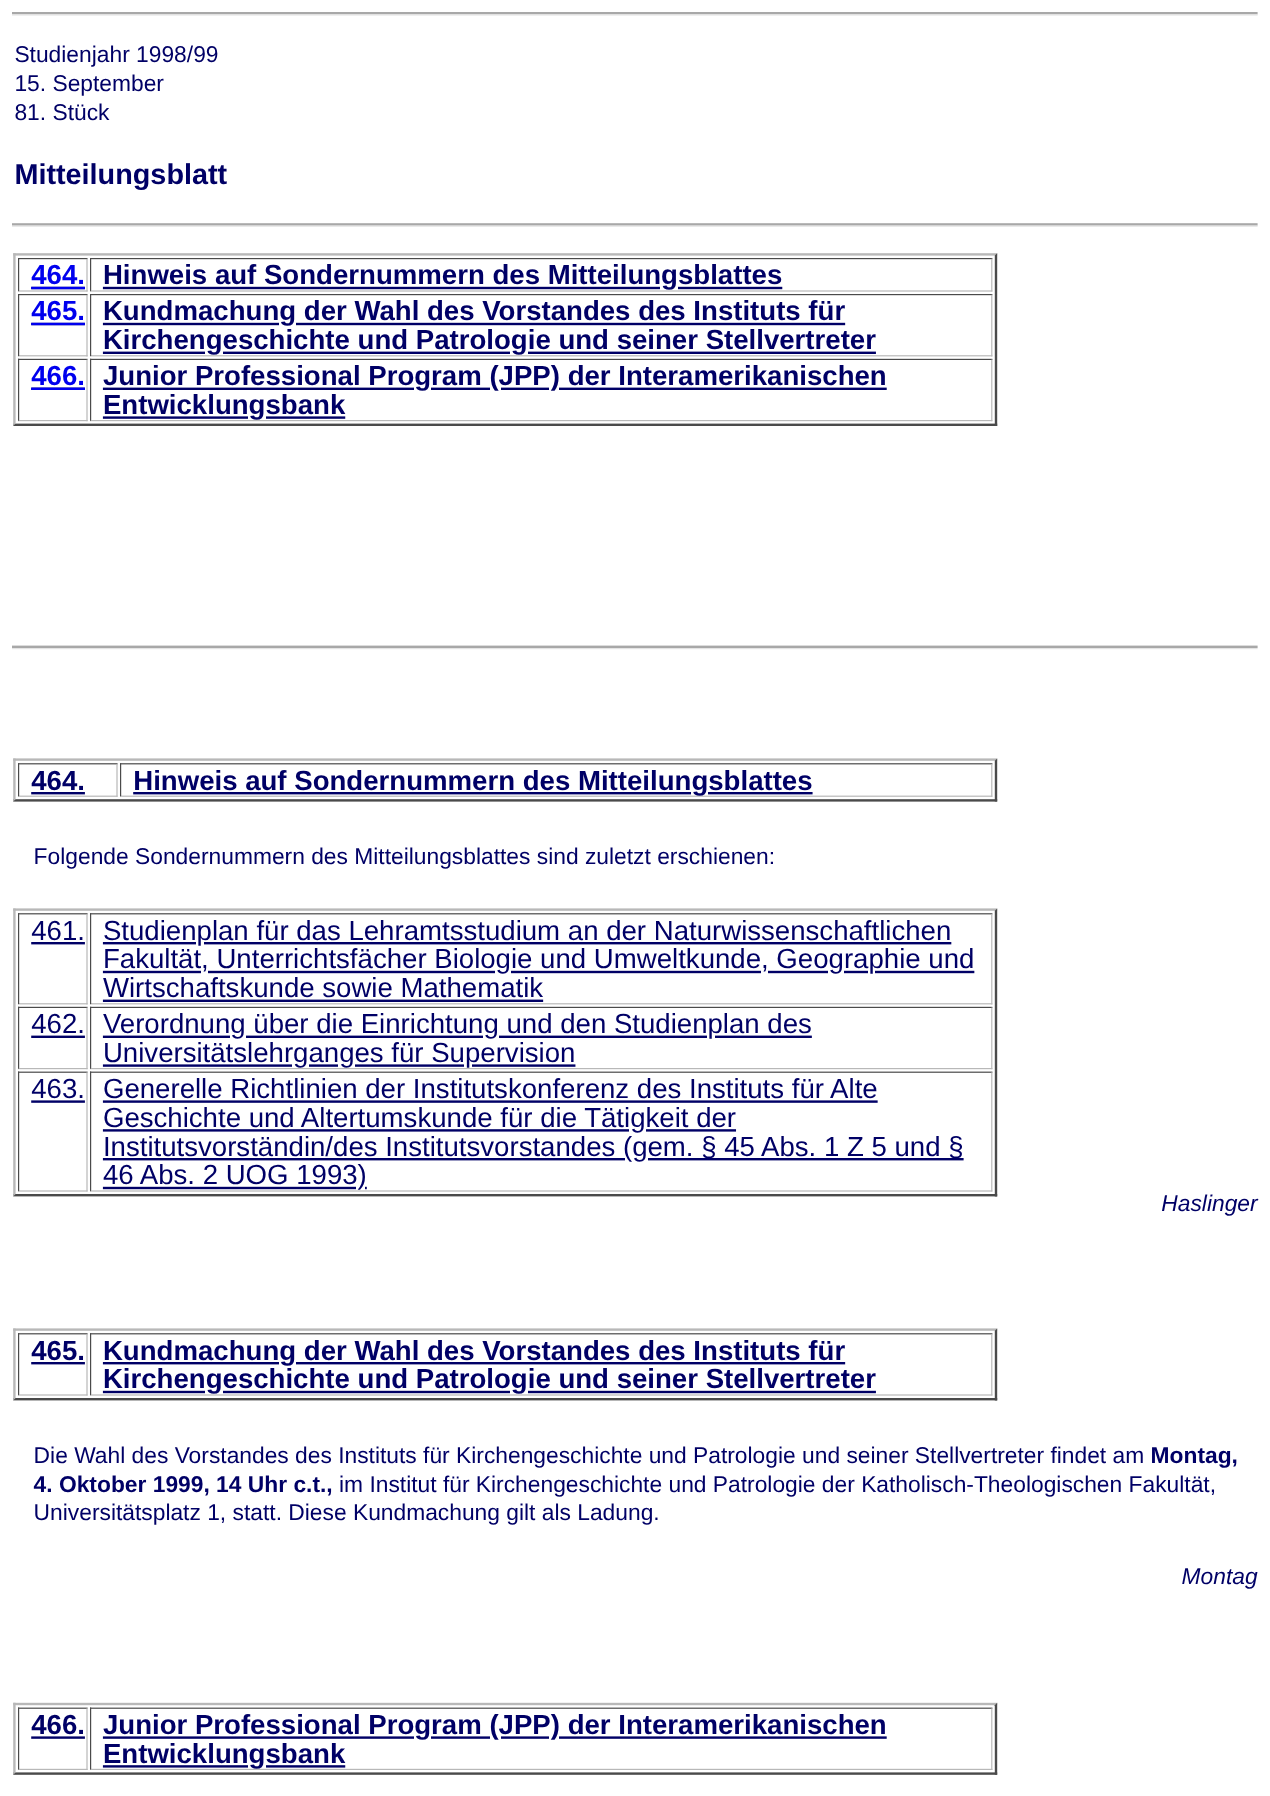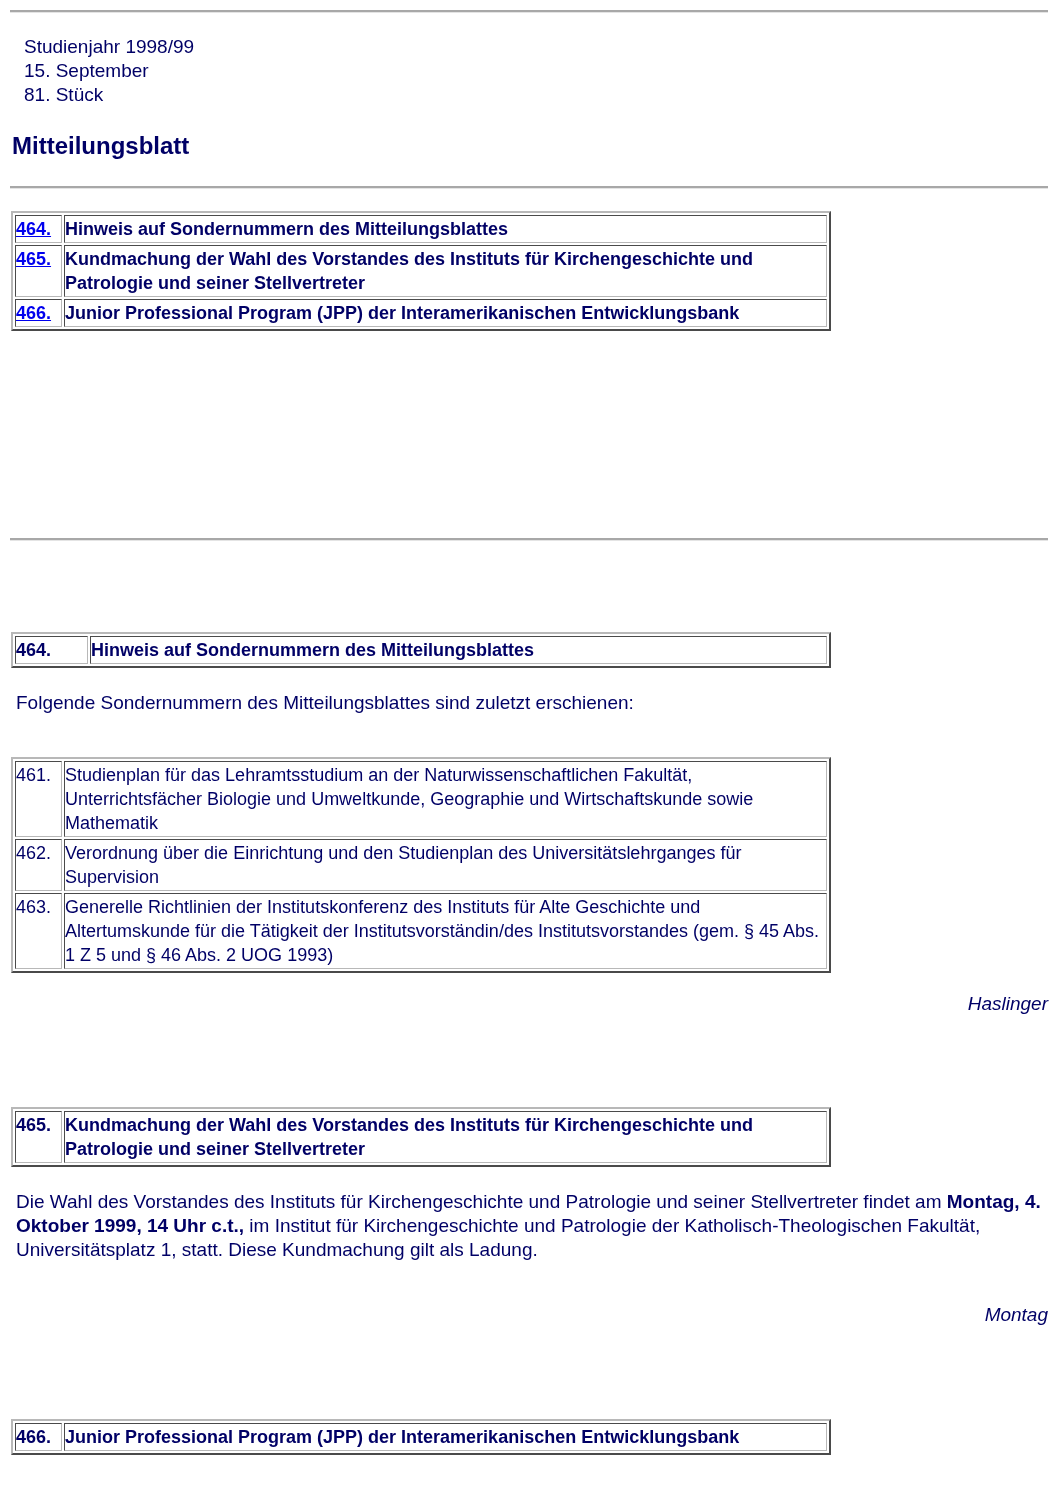--- a/index.html
+++ b/index.html
@@ -20,21 +20,21 @@
   .hr {
     position: absolute;
     left: 10px;
     right: 10px;
     height: 0;
     border-top: 2px solid #a8a8a8;
     border-bottom: 1px solid #e4e4e4;
   }
   .meta {
     position: absolute;
-    left: 24px;
+    left: 12px;
     top: 35px;
   }
   .meta div { height: 24px; }
   .title {
     position: absolute;
     left: 12px;
     top: 128px;
     margin: 0;
     font-size: 24px;
     line-height: 36px;
@@ -51,38 +51,39 @@
     border-left: 2px solid #b8b8b8;
     border-right: 2px solid #4a4a4a;
     border-bottom: 2px solid #4a4a4a;
     background: #ffffff;
   }
   table.box td {
     border-top: 1px solid #4a4a4a;
     border-left: 1px solid #4a4a4a;
     border-right: 1px solid #b8b8b8;
     border-bottom: 1px solid #b8b8b8;
-    padding: 1px 1px 1px 0;
+    padding: 1px 1px 1px 10px;
     vertical-align: top;
-    font-size: 18px;
+    font-size: 23px;
     line-height: 24px;
+    text-decoration: underline;
   }
   table.box td.num { width: 44px; white-space: nowrap; }
   table.box.bold td { font-weight: bold; }
   table.box.wide-num td.num { width: 70px; }
   a.toc-link {
     color: #0000ee;
     text-decoration: underline;
     font-weight: bold;
   }
   .para {
     position: absolute;
     left: 12px;
     right: 10px;
-    margin: 4px;
+    margin: 16px;
   }
   .sig {
     position: absolute;
     right: 10px;
     font-style: italic;
   }
 </style>
 </head>
 <body>
 

